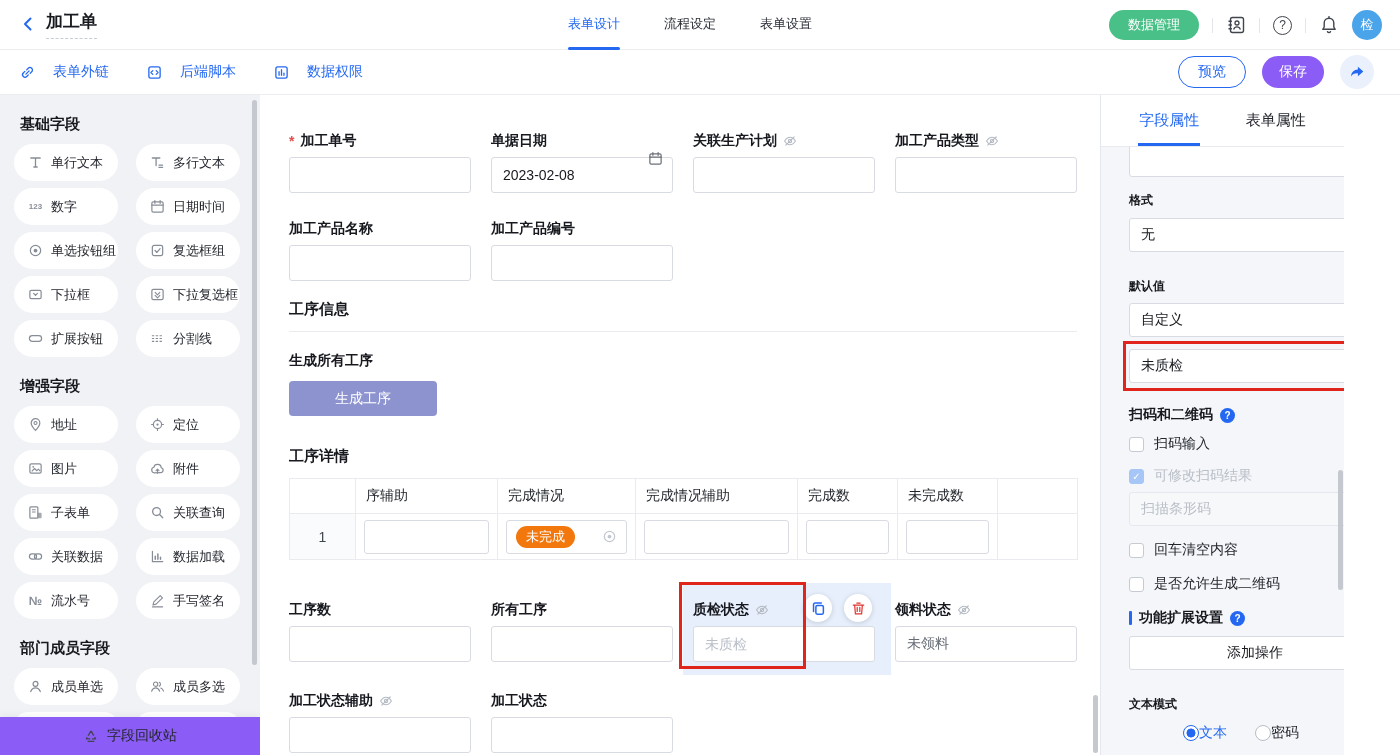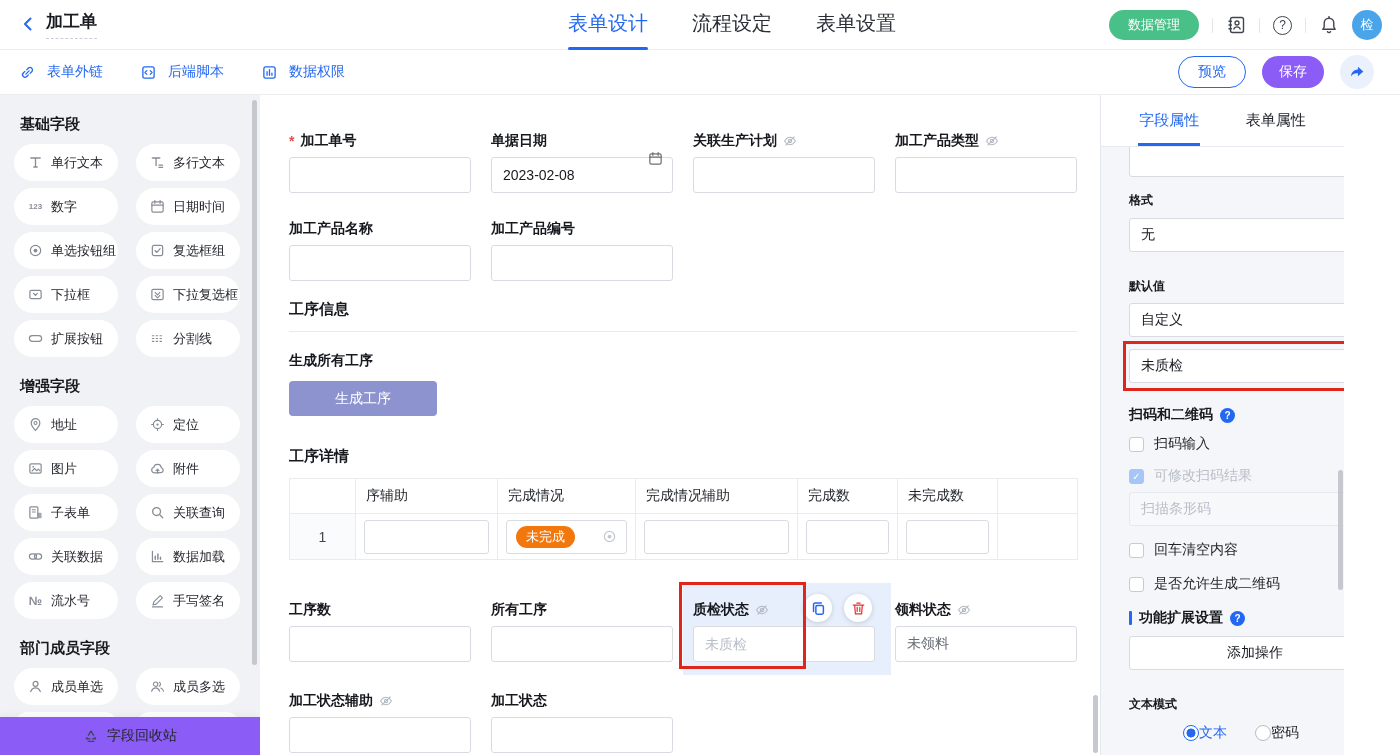--- a/index.html
+++ b/index.html
@@ -6,34 +6,34 @@
 html,body{width:1400px;height:755px;overflow:hidden}
 body{font-family:"Liberation Sans","DejaVu Sans",sans-serif;background:#fff;color:#1f2329}
 .app{position:relative;width:1400px;height:755px;overflow:hidden}
 svg{display:block}
 
 .topbar{position:absolute;top:0;left:0;width:1400px;height:50px;background:#fff;border-bottom:1px solid #ededf0;z-index:30}
 .back{position:absolute;left:20px;top:10px;display:flex;align-items:flex-start;gap:10px;cursor:pointer}
 .chev{color:#2468f2;margin-top:6px}
 .doc-title{font-size:17px;font-weight:700;color:#17191f;padding-bottom:5px;border-bottom:1px dashed #c9cdd7}
 .nav-tabs{position:absolute;left:568px;top:0;height:50px;display:flex;gap:44px}
-.nav-tab{font-size:20px;line-height:47px;color:#2a2e36;cursor:pointer;position:relative}
+.nav-tab{font-size:13px;line-height:47px;color:#2a2e36;cursor:pointer;position:relative}
 .nav-tab.active{color:#2468f2}
 .nav-tab.active::after{content:"";position:absolute;left:0;right:0;bottom:0;height:3px;background:#2468f2;border-radius:2px}
 .top-right{position:absolute;right:18px;top:0;height:50px;display:flex;align-items:center;gap:13px}
 .pill-green{height:30px;padding:0 19px;border-radius:15px;background:#49c087;color:#fff;font-size:13px;border:none;cursor:pointer;font-family:inherit}
 .vdiv{width:1px;height:15px;background:#e4e6eb}
 .icon-btn{color:#41454e;display:flex;align-items:center;cursor:pointer}
 .qcircle{width:19px;height:19px;border:1.5px solid #41454e;border-radius:50%;display:flex;align-items:center;justify-content:center;font-size:12px;color:#41454e}
 .qcircle::after{content:"?"}
 .avatar{width:30px;height:30px;border-radius:50%;background:#4aa4e9;color:#fff;font-size:13px;display:flex;align-items:center;justify-content:center;cursor:pointer}
 
 .toolbar{position:absolute;top:50px;left:0;width:1400px;height:45px;background:#fff;border-bottom:1px solid #ecedf1;z-index:29}
 .tool-links{position:absolute;left:20px;top:0;height:44px;display:flex;align-items:center;gap:38px}
-.tool-link{display:flex;align-items:center;gap:12px;color:#2468f2;font-size:14px;cursor:pointer}
+.tool-link{display:flex;align-items:center;gap:18px;color:#2468f2;font-size:14px;cursor:pointer}
 .tool-right{position:absolute;right:26px;top:5px;display:flex;align-items:center;gap:16px}
 .btn-outline{width:68px;height:32px;border-radius:16px;border:1px solid #2468f2;color:#2468f2;background:#fff;font-size:14px;cursor:pointer;font-family:inherit}
 .btn-primary{width:62px;height:32px;border-radius:16px;background:#8b5cf6;color:#fff;border:none;font-size:14px;cursor:pointer;font-family:inherit}
 .btn-share{width:34px;height:34px;border-radius:50%;background:#eaf1fd;border:none;display:flex;align-items:center;justify-content:center;color:#2468f2;cursor:pointer}
 
 .sidebar{position:absolute;top:95px;left:0;width:260px;height:660px;background:#f0f2f5;overflow:hidden}
 .sb-inner{padding:20px 0 0 14px}
 .sb-title{font-size:15px;font-weight:700;color:#17191f;margin:0 0 10px 6px}
 .sb-grid{display:grid;grid-template-columns:104px 104px;column-gap:18px;row-gap:7px;margin-bottom:20px}
 .sb-pill{height:37px;background:#fff;border-radius:19px;display:flex;align-items:center;gap:7px;padding:0 6px 0 13px;font-size:13px;color:#23262d;cursor:grab;white-space:nowrap;overflow:hidden}

